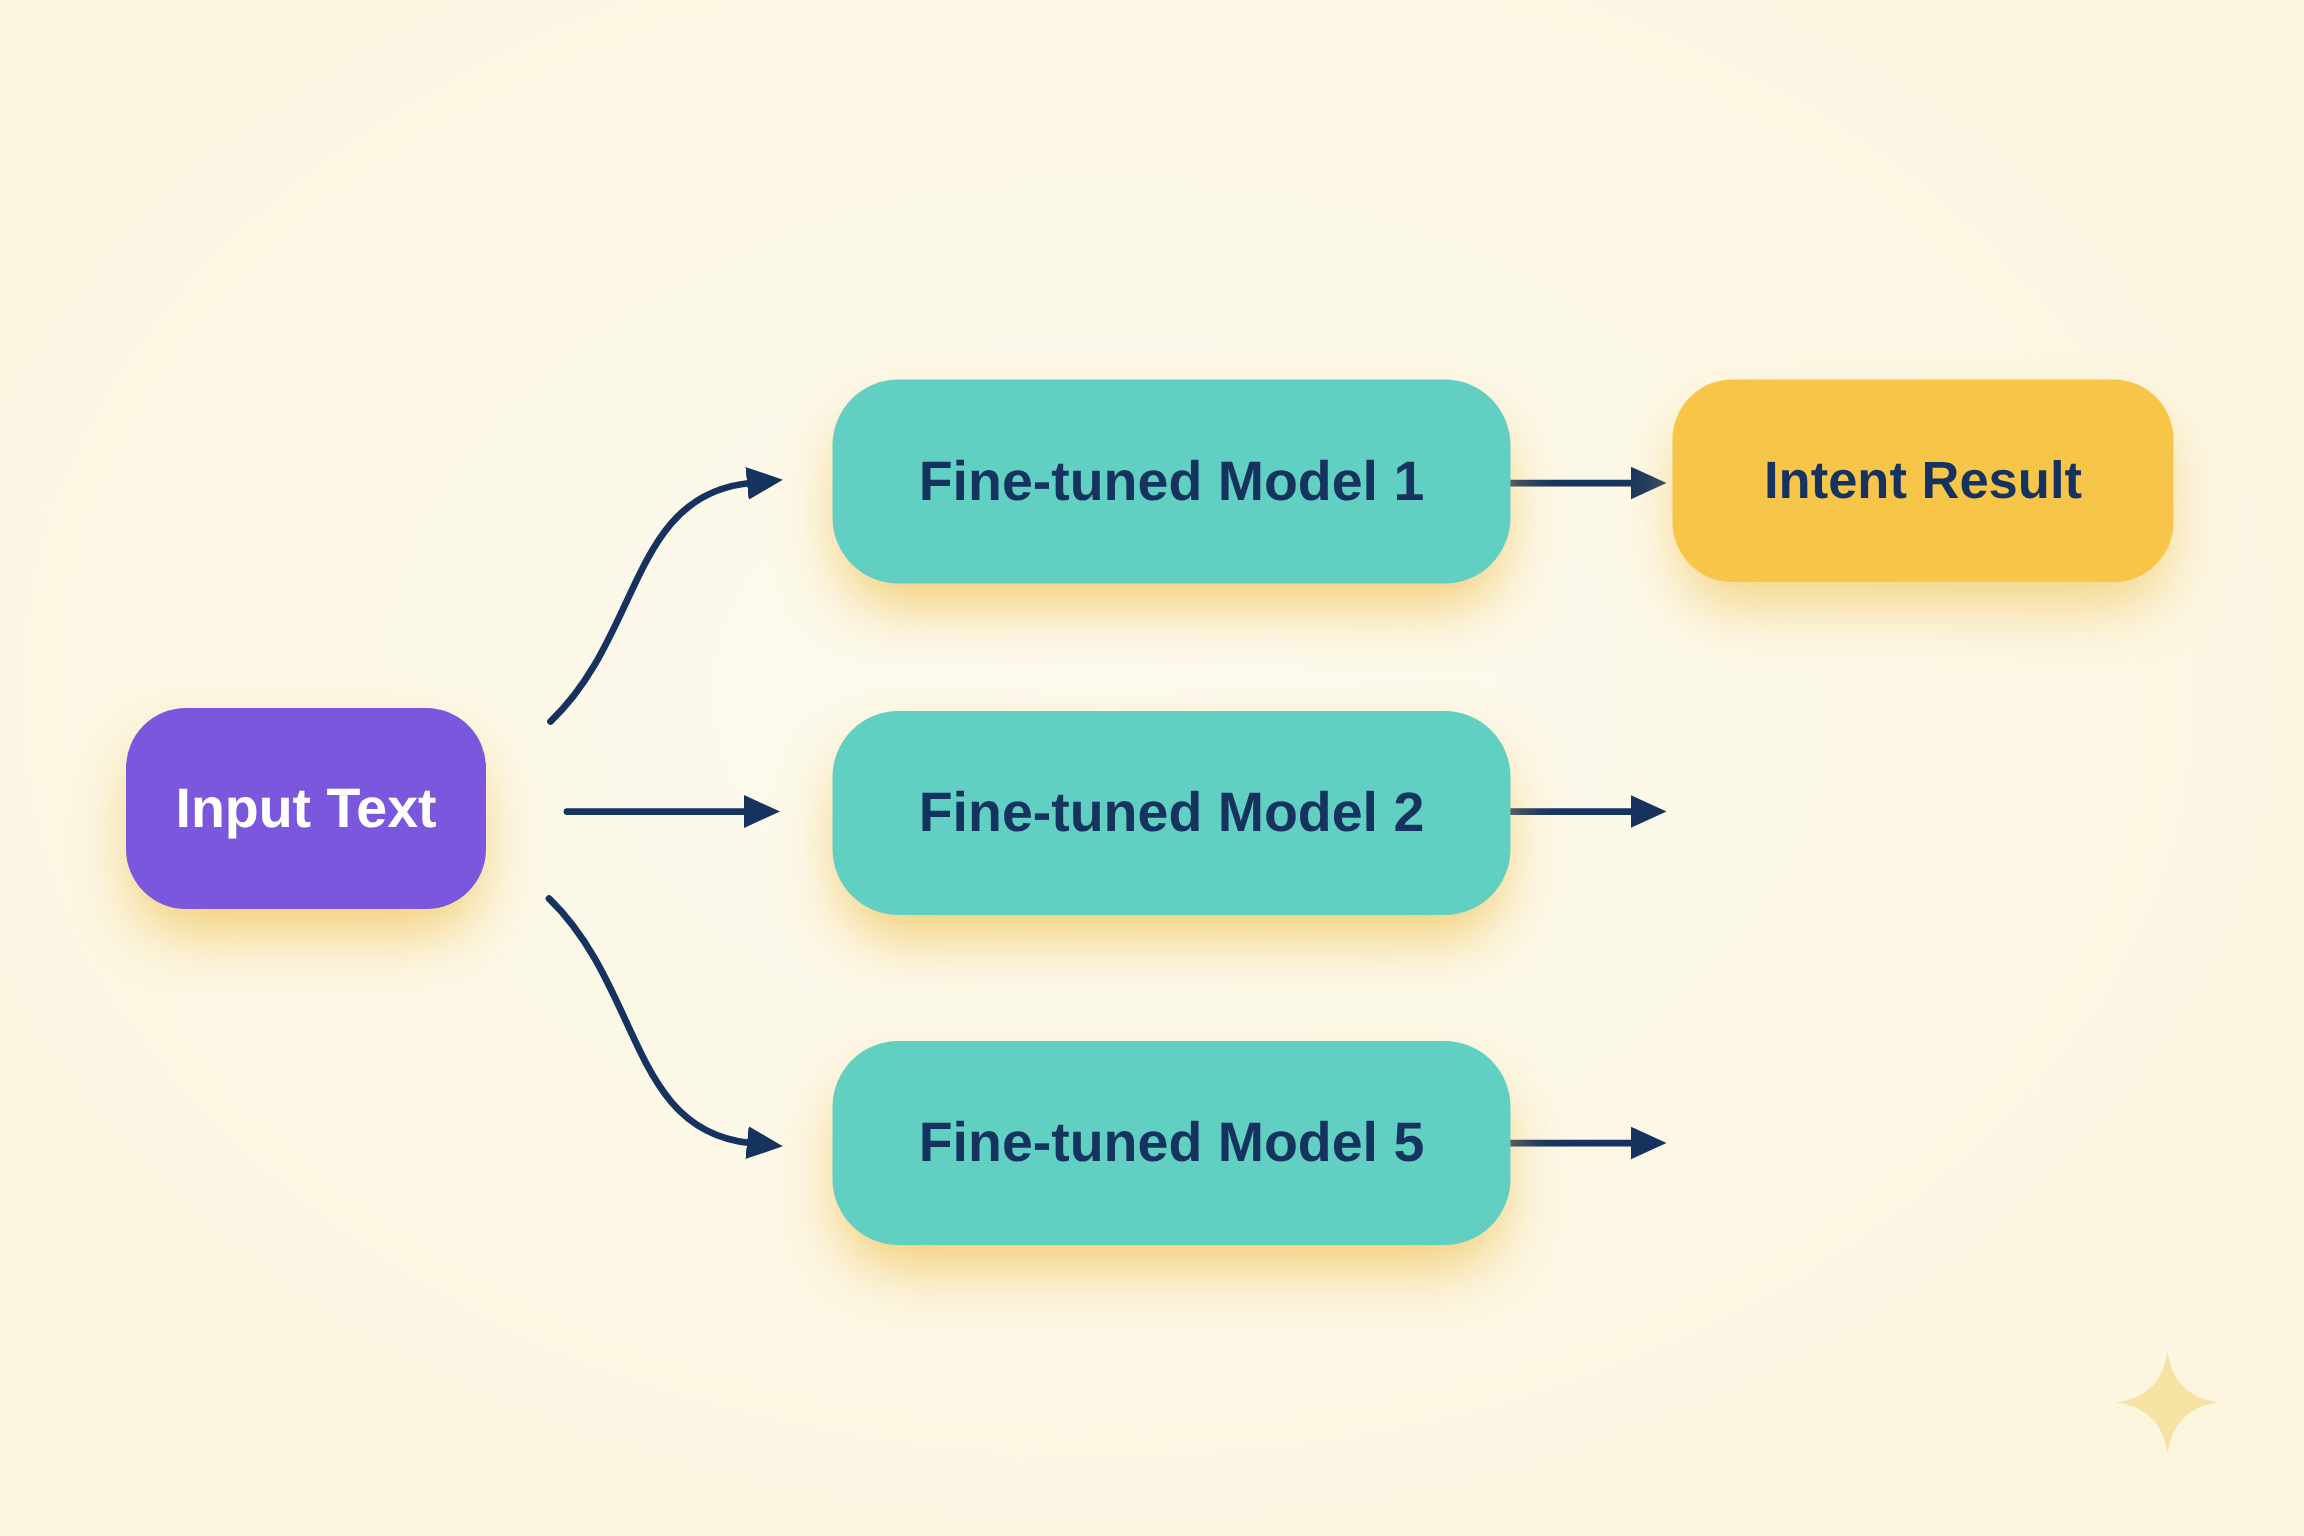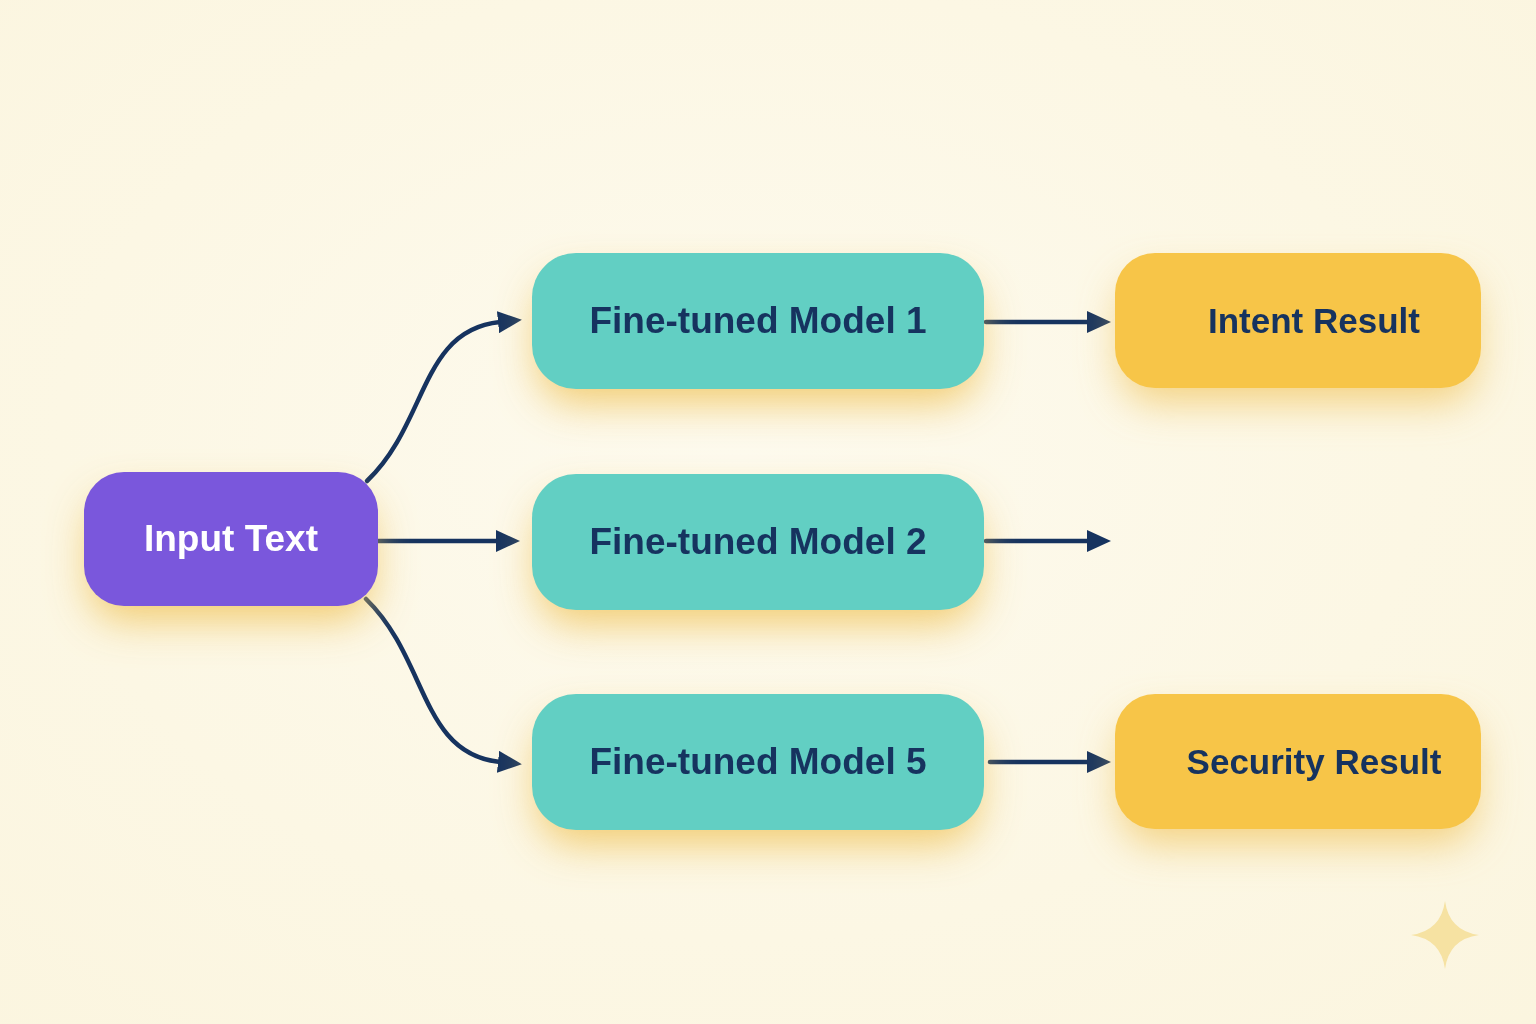--- a/index.html
+++ b/index.html
@@ -25,45 +25,44 @@
   .node {
     position: absolute;
     display: flex;
     align-items: center;
     justify-content: center;
     font-weight: bold;
     text-align: center;
   }
   .node-input {
     left: 84px; top: 472px;
-    width: 294px; height: 134px;
+    width: 240px; height: 134px;
     background: #7A57DC;
     border-radius: 40px;
     color: #FFFFFF;
     font-size: 37px;
     box-shadow: 0 20px 40px -6px rgba(240, 196, 92, 0.85);
   }
   .node-model {
-    left: 532px;
+    left: 555px;
     width: 452px; height: 136px;
     background: #62CFC3;
     border-radius: 44px;
     color: #16335F;
     font-size: 37px;
     box-shadow: 0 20px 40px -6px rgba(240, 196, 92, 0.85);
   }
   .node-result {
     left: 1115px;
     width: 334px; height: 135px;
     background: #F7C548;
     border-radius: 40px;
     color: #16335F;
     font-size: 35px;
     box-shadow: 0 20px 40px -6px rgba(240, 196, 92, 0.75);
-    padding-left: 32px;
   }
   .row1 { top: 253px; }
   .row2 { top: 474px; }
   .row3 { top: 694px; }
   .sparkle {
     position: absolute;
     left: 1411px; top: 896px;
     width: 68px; height: 78px;
   }
 </style>
@@ -98,21 +97,18 @@
   <div class="node node-model row2">
     <span>Fine-tuned Model 2</span>
   </div>
   <div class="node node-model row3">
     <span>Fine-tuned Model 5</span>
   </div>
 
   <div class="node node-result row1">
     <span>Intent Result</span>
   </div>
-  <div class="node node-result row3">
-    <span>Security Result</span>
-  </div>
 
   <svg class="sparkle" viewBox="0 0 100 100" xmlns="http://www.w3.org/2000/svg">
     <path d="M50 0 Q56 44 100 50 Q56 56 50 100 Q44 56 0 50 Q44 44 50 0 Z" fill="#F6E2A2"></path>
   </svg>
 
 </div>
 
 </body></html>

